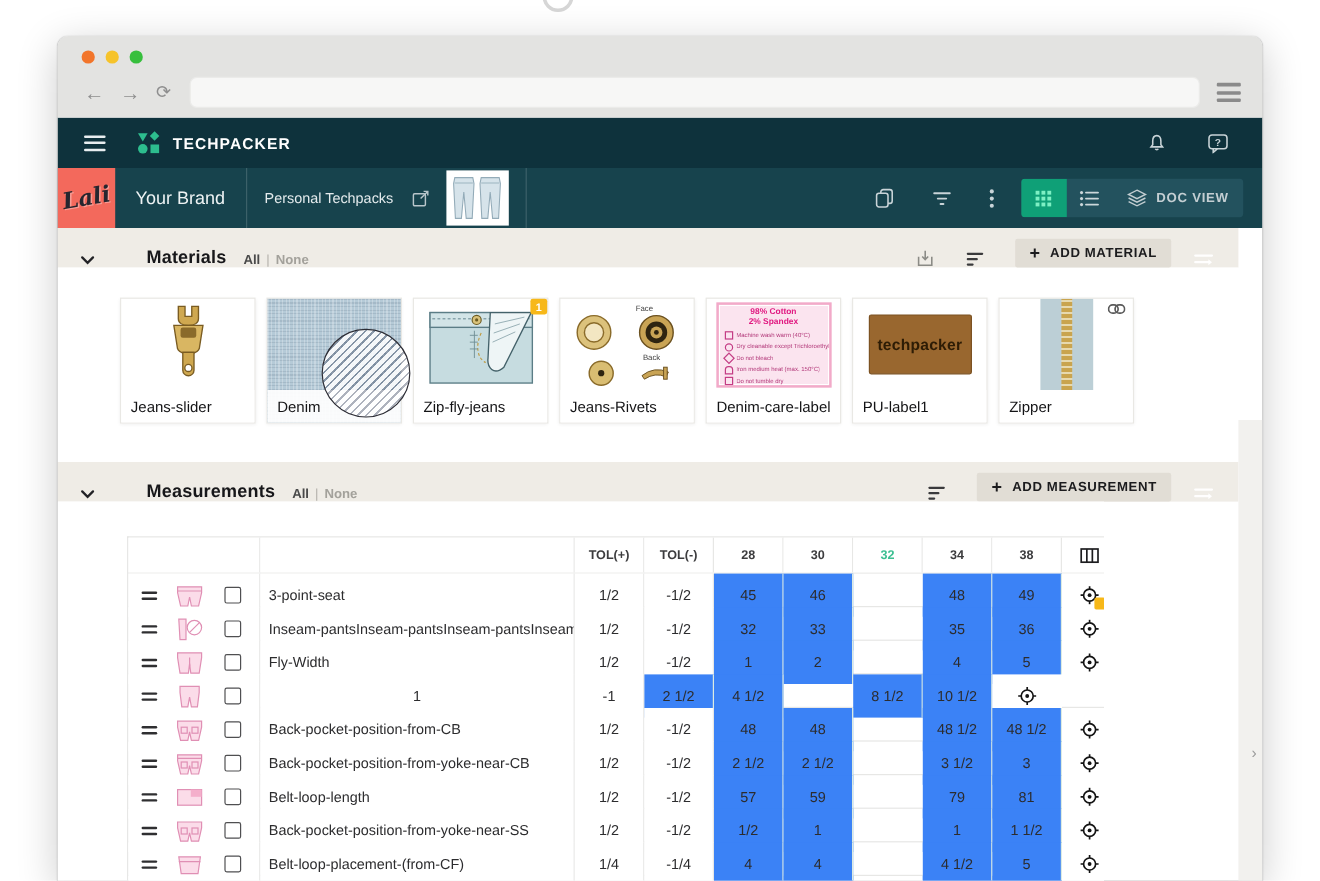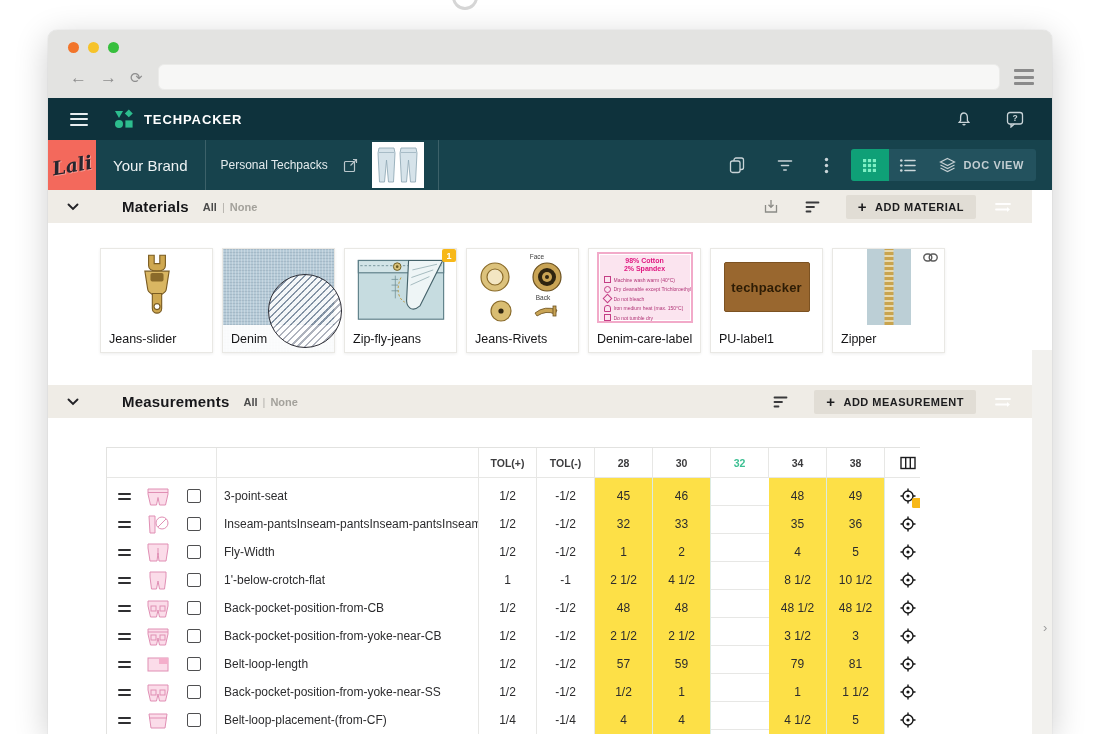--- a/index.html
+++ b/index.html
@@ -37,21 +37,21 @@
   .vdiv { width:1px; height:50px; background:rgba(255,255,255,.16); flex:none; }
   .workspace { color:#e4ebed; font-size:12px; padding:0 15px; white-space:nowrap; }
   .jeans-thumb { width:52px; height:46px; background:#fff; margin:0 14px 0 2px; display:flex; align-items:center; justify-content:center; flex:none; }
   .tic { margin-right:30px; display:flex; }
   .viewgroup { display:flex; height:32px; background:#23525e; border-radius:3px; margin-right:16px; overflow:hidden; align-items:stretch; }
   .vg-btn { width:38px; display:flex; align-items:center; justify-content:center; }
   .vg-btn.active { background:#0fa077; }
   .vg-doc { display:flex; align-items:center; padding:0 12px; gap:8px; color:#c3ced2; font-size:11px; letter-spacing:.6px; font-weight:bold; }
 
   
-  .sec-header { height:33px; background:#efece6; display:flex; align-items:center; width:984px; }
+  .sec-header { height:33px; background:#efece6; display:flex; align-items:flex-end; width:984px; }
   .chev { margin-left:18px; display:flex; }
   .sec-title { margin-left:42px; font-size:15px; font-weight:bold; color:#17171a; letter-spacing:.2px; }
   .sec-filter { margin-left:14px; font-size:11px; display:flex; align-items:center; }
   .f-all { color:#4a4a4a; font-weight:bold; }
   .f-sep { color:#b3b1ab; margin:0 5px; }
   .f-none { color:#a3a19b; font-weight:bold; }
   .hic { margin-right:26px; display:flex; }
   .add-btn { background:#e1ddd5; height:24px; padding:0 12px; display:flex; align-items:center; gap:8px; border:none; border-radius:2px; font-size:11px; font-weight:bold; color:#1c1c1e; letter-spacing:.5px; cursor:pointer; }
   .add-plus { font-size:15px; font-weight:bold; line-height:1; }
   .wrap-ic { margin:0 20px 0 18px; display:flex; }
@@ -84,21 +84,21 @@
   
   .meas-body { height:316px; background:#fff; padding:29px 0 0 58px; width:872px; overflow:hidden; position:relative; }
   .mtable { width:824px; border:1px solid #e2e2e0; border-bottom:none; }
   .mrow { display:grid; grid-template-columns:110px 262px 58px 58px 58px 58px 58px 58px 58px 45px; height:28px; border-bottom:1px solid #e7e7e5; }
   .mrow.head { height:30px; }
   .mcell { border-right:1px solid #e7e7e5; display:flex; align-items:center; justify-content:center; font-size:12px; color:#2c2c2e; overflow:hidden; background:#fff; }
   .mcell:last-child { border-right:none; }
   .head .mcell { font-size:10.5px; font-weight:bold; color:#3c3c3e; }
   .head .sz32h { color:#3cbf92; }
   .mcell.name { justify-content:flex-start; padding-left:7px; white-space:nowrap; }
-  .mcell.size { background:#fde047; border-right-color:#dcebe2; }
+  .mcell.size { background:#3b82f6; border-right-color:#dcebe2; }
   .mcell.size.hl { background:#d8eee4;margin-top:36px; }
   .cgroup { justify-content:flex-start; padding-left:11px; }
   .drag { width:13px; display:flex; flex-direction:column; gap:3px; cursor:grab; }
   .drag i { display:block; height:2px; background:#2f2f31; border-radius:1px; }
   .thumb { margin-left:14px; width:26px; height:21px; display:flex; }
   .cbx { margin-left:16px; width:14px; height:14px; border:1.5px solid #4f4f51; border-radius:2px; background:#fff; flex:none; }
   .ticon { position:relative; display:flex; }
   .tbadge { position:absolute; right:-5px; bottom:-4px; width:9px; height:10px; background:#f7b819; border-radius:1.5px; }
   .scrollhint { position:absolute; left:995px; top:590px; color:#9c9c9c; font-size:13px; z-index:5; }
   .right-gutter { position:absolute; right:0; top:160px; bottom:0; width:20px; background:#f2f1ee; }
@@ -536,21 +536,20 @@
                 <i></i>
                 <i></i>
               </span>
             <span class="thumb">
                 <svg width="26" height="21" viewBox="0 0 26 21">
                   <path d="M5 2 h16 v5 l-1.5 12 h-5 l-1.5-8 -1.5 8 h-5 L5 7 z" fill="#fbdce9" stroke="#e08fb4"></path>
                 </svg>
               </span>
             <span class="cbx"></span>
           </div>
-          <div class="mcell name">1'-below-crotch-flat</div>
           <div class="mcell">1</div>
           <div class="mcell">-1</div>
           <div class="mcell size">2 1/2</div>
           <div class="mcell size">4 1/2</div>
           <div class="mcell size hl">6 1/2</div>
           <div class="mcell size">8 1/2</div>
           <div class="mcell size">10 1/2</div>
           <div class="mcell">
             <svg width="16" height="16" viewBox="0 0 16 16">
                 <circle cx="8" cy="8" r="5" fill="none" stroke="#141414" stroke-width="1.4"></circle>

